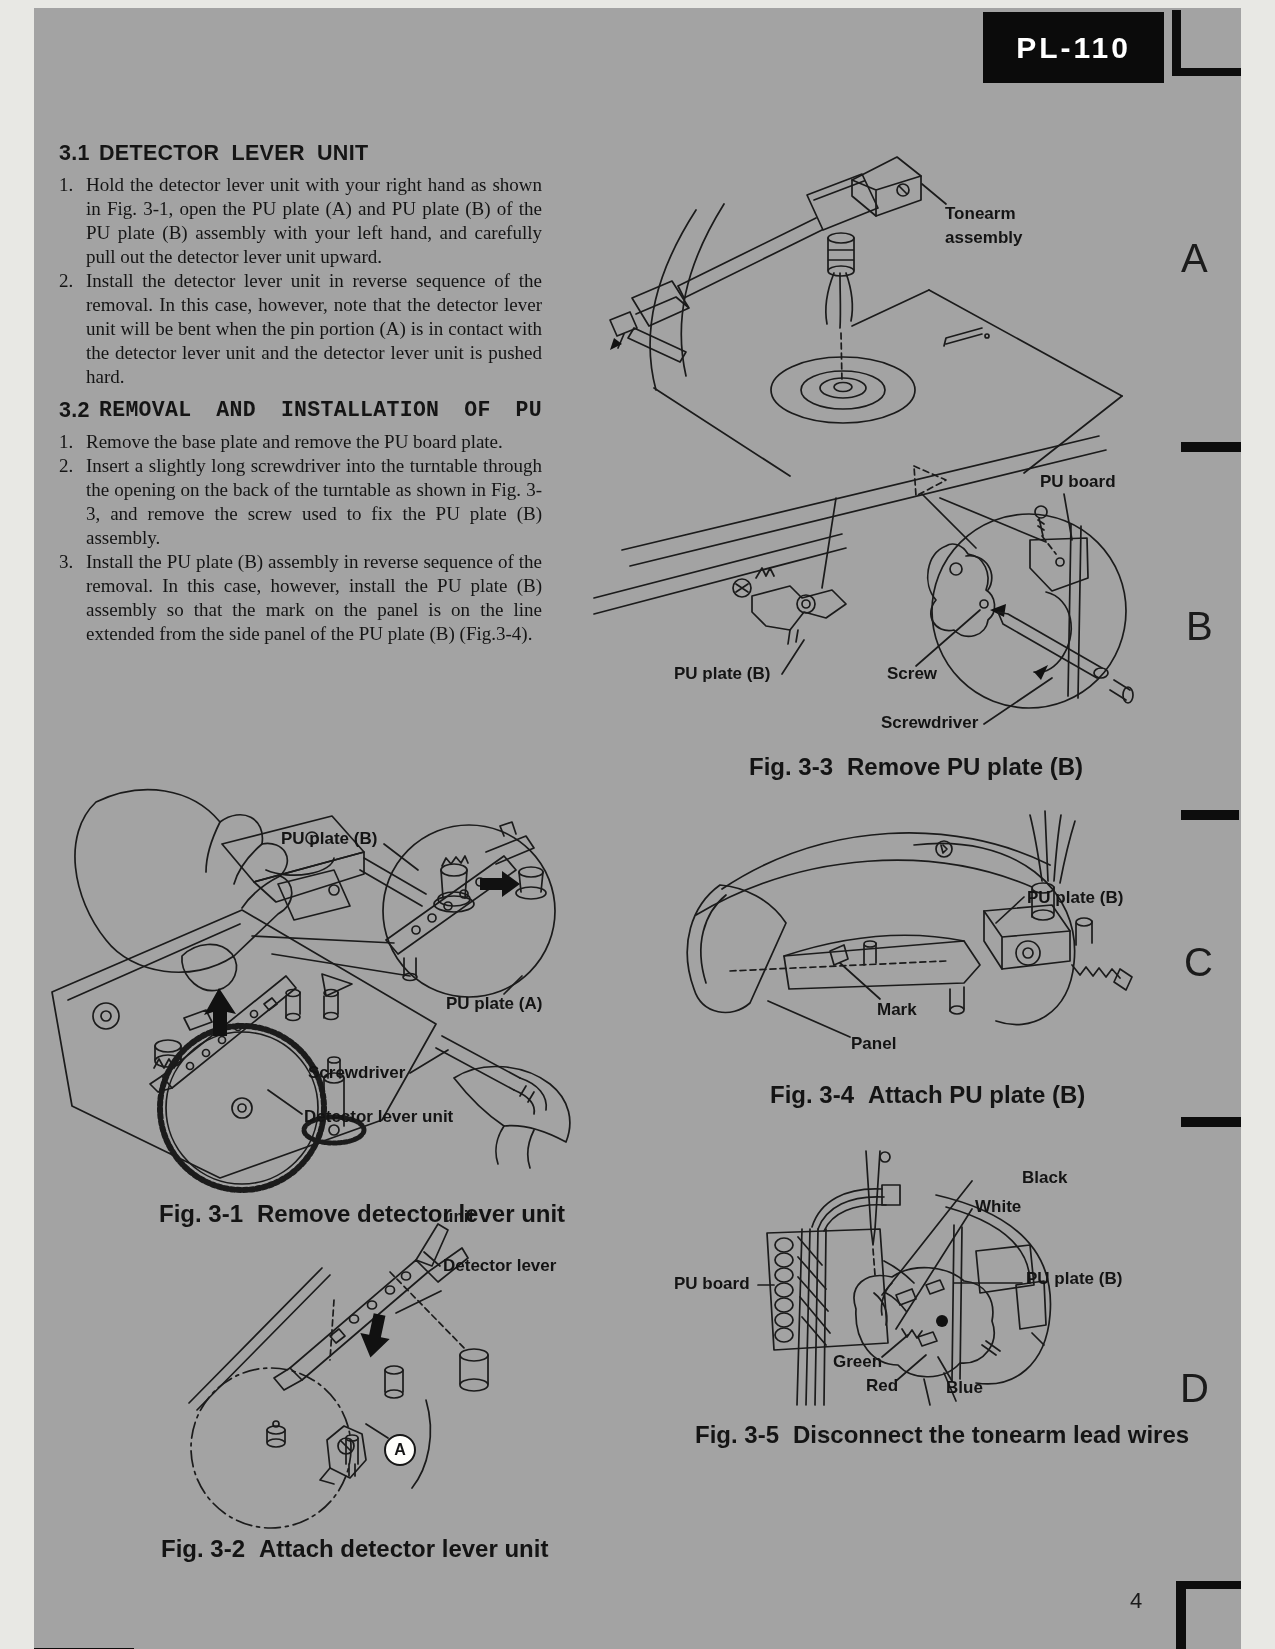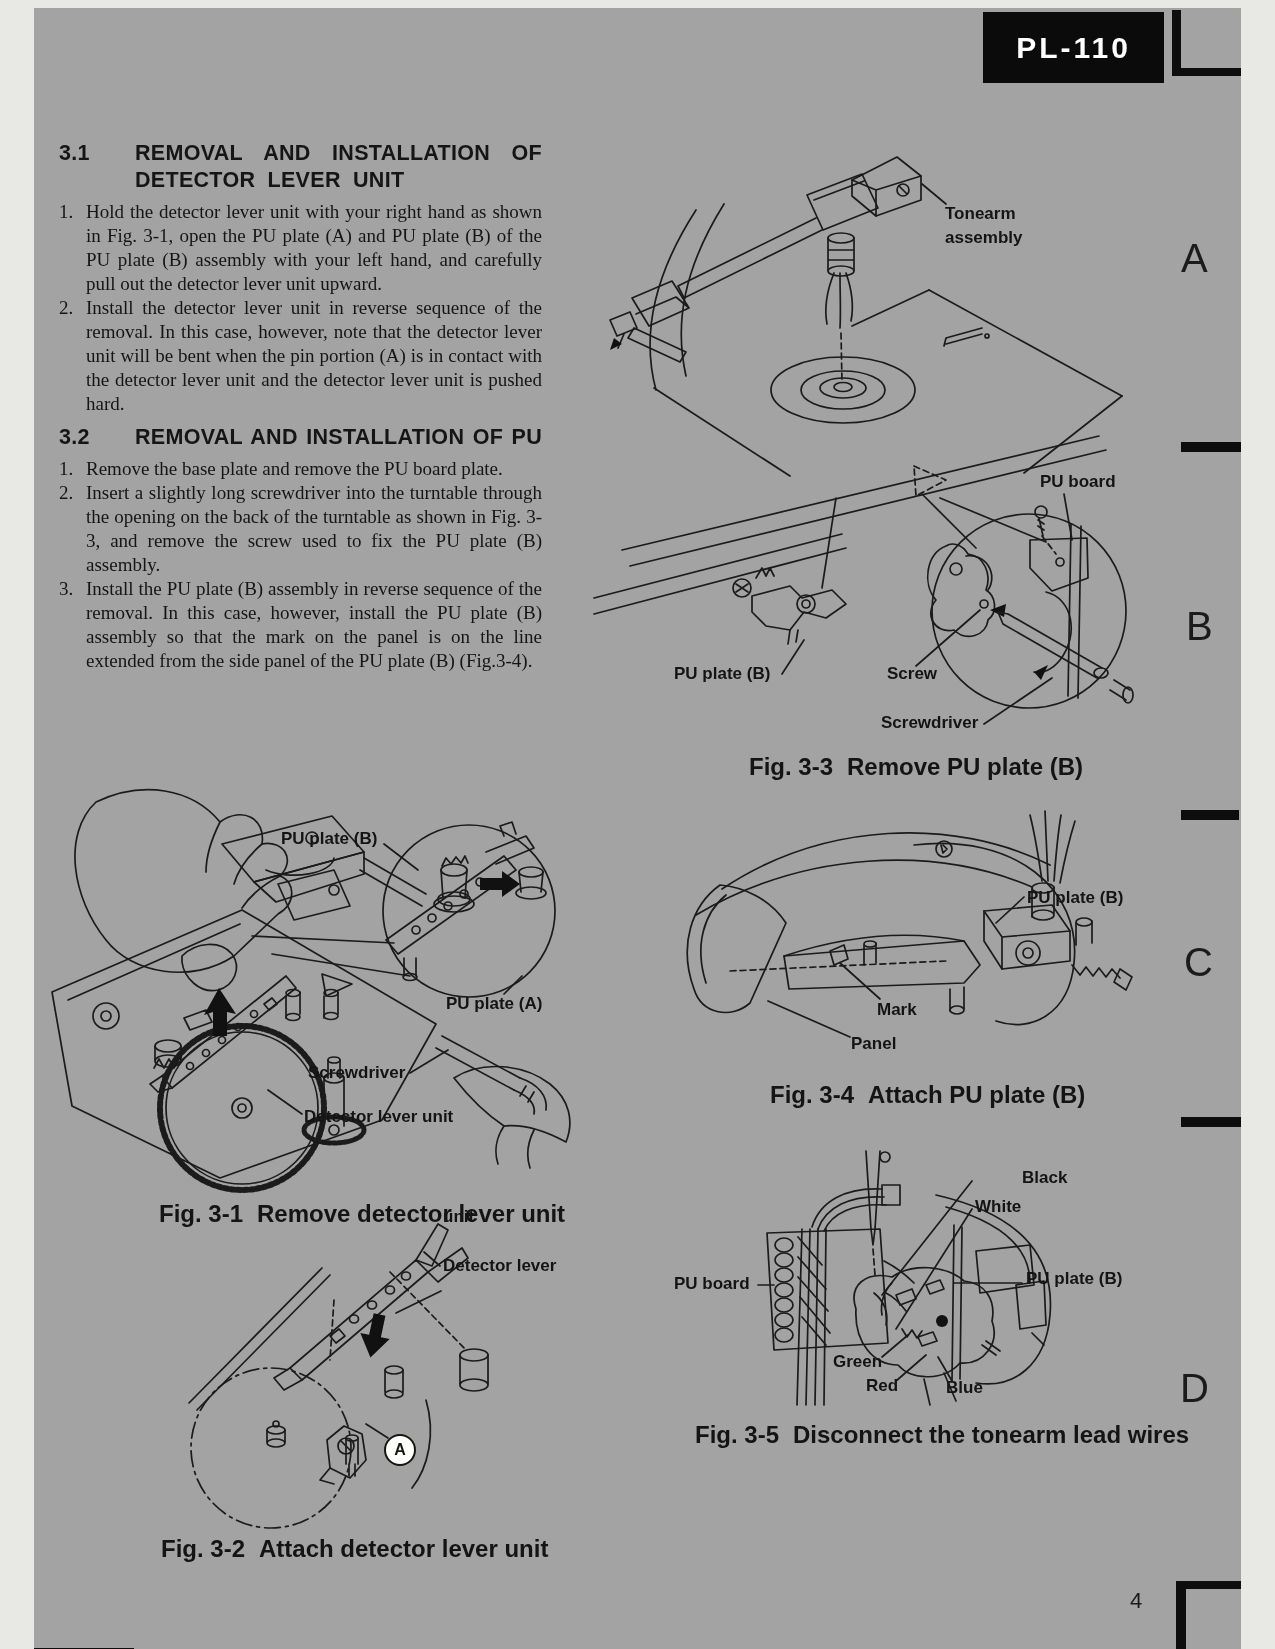--- a/index.html
+++ b/index.html
@@ -3,21 +3,21 @@
 <meta charset="utf-8">
 <style>
   html,body { margin:0; padding:0; background:#e8e8e4; }
   .page {
     position:relative; width:1207px; height:1649px; margin:8px auto;
     background:#a3a3a3; color:#151515; overflow:hidden;
     font-family:"Liberation Sans", sans-serif;
   }
   
   .text-col { position:absolute; left:25px; top:132px; width:483px; }
-  .h { display:flex; font-weight:bold; font-size:21.5px; line-height:27px; letter-spacing:.3px;gap:36px; }
+  .h { display:flex; font-weight:bold; font-size:21.5px; line-height:27px; letter-spacing:.3px; }
   .h .num { flex:0 0 40px; }
   .h .ht { flex:1; }
   .h .l1 { text-align:justify; text-align-last:justify; }
   .h .l2 { word-spacing:6px; }
   .items { margin-top:6px; font-family:"Liberation Serif", serif; font-size:19px; line-height:24px; }
   .item { display:flex; }
   .item .n { flex:0 0 27px; }
   .item .t { flex:1; text-align:justify; }
   .gap-before-h2 { height:8px; }
   
@@ -74,40 +74,39 @@
   <div class="artifact" style="left:500px;top:1646px;width:8px;height:2px;"></div>
   <div class="artifact" style="left:660px;top:1646px;width:8px;height:2px;"></div>
   <div class="artifact" style="left:845px;top:1646px;width:8px;height:2px;"></div>
   <div class="artifact" style="left:1035px;top:1646px;width:8px;height:2px;"></div>
   <div class="artifact" style="left:1190px;top:1641px;width:26px;height:2px;"></div>
 
   <div class="text-col">
     <div class="h">
       <span class="num">3.1</span>
       <span class="ht">
-        <span class="l1" style="display:block;">REMOVAL AND INSTALLATION OF</span>
         <span class="l2" style="display:block;">DETECTOR LEVER UNIT</span>
       </span>
     </div>
     <div class="items">
       <div class="item">
         <span class="n">1.</span>
         <div class="t">Hold the detector lever unit with your right hand as shown in Fig. 3-1, open the PU plate (A) and PU plate (B) of the PU plate (B) assembly with your left hand, and carefully pull out the detector lever unit upward.</div>
       </div>
       <div class="item">
         <span class="n">2.</span>
         <div class="t">Install the detector lever unit in reverse sequence of the removal. In this case, however, note that the detector lever unit will be bent when the pin portion (A) is in contact with the detector lever unit and the detector lever unit is pushed hard.</div>
       </div>
     </div>
 
     <div class="gap-before-h2"></div>
     <div class="h">
       <span class="num">3.2</span>
       <span class="ht">
-        <span class="l1" style="display:block;">REMOVAL AND INSTALLATION OF PU</span>
+        <span class="l1" style="display:block;font-family:Liberation Mono, monospace;">REMOVAL AND INSTALLATION OF PU</span>
       </span>
     </div>
     <div class="items">
       <div class="item">
         <span class="n">1.</span>
         <div class="t">Remove the base plate and remove the PU board plate.</div>
       </div>
       <div class="item">
         <span class="n">2.</span>
         <div class="t">Insert a slightly long screwdriver into the turntable through the opening on the back of the turntable as shown in Fig. 3-3, and remove the screw used to fix the PU plate (B) assembly.</div>

